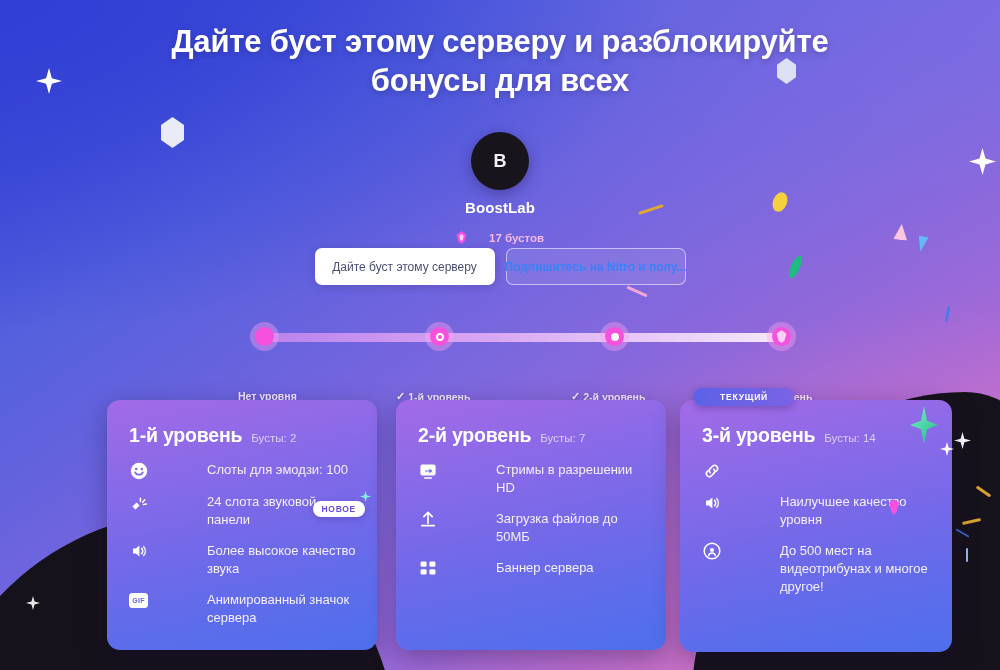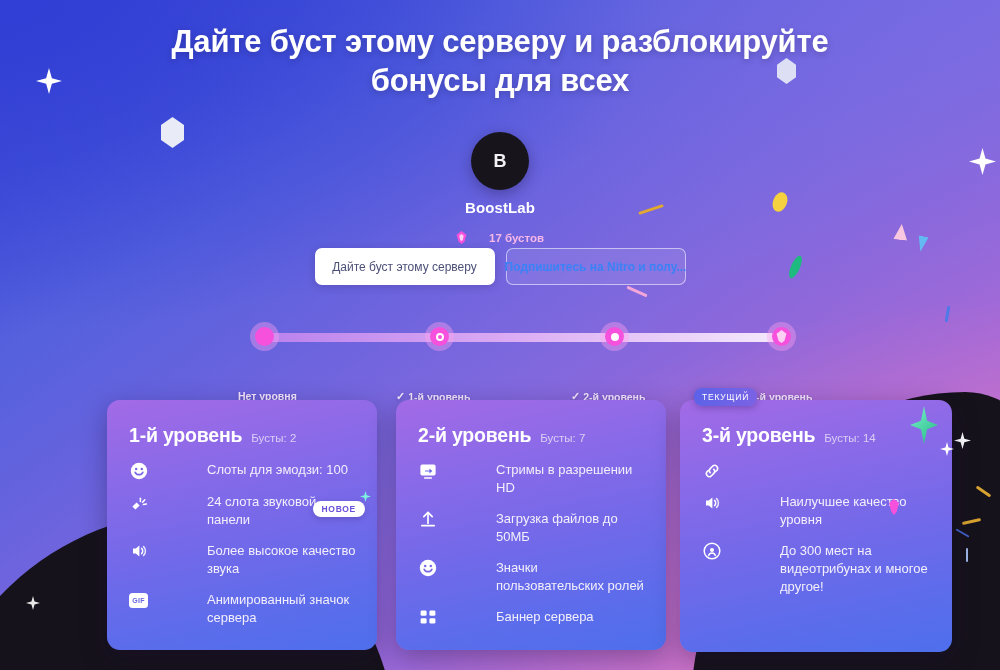--- a/index.html
+++ b/index.html
@@ -198,22 +198,22 @@
   .badge-new {
     position:absolute; right:-8px; top:8px;
     background:#fff; color:#6a4fd8;
     font-size:8.5px; font-weight:bold; letter-spacing:.7px;
     padding:3px 9px; border-radius:9px;
     box-shadow:0 2px 6px rgba(40,20,80,.22);
   }
   .badge-current {
     position:absolute; left:14px; top:-12px;
     background:linear-gradient(100deg,#5b62e8,#7b63e4);
-    color:#fff; font-size:8.5px; font-weight:normal; letter-spacing:.8px;
-    padding:4px 8px; border-radius:8px;
+    color:#fff; font-size:8.5px; font-weight:bold; letter-spacing:.8px;
+    padding:4px 26px; border-radius:8px;
     box-shadow:0 2px 7px rgba(30,20,80,.3);
     z-index:5;
   }
   .gif-box {
     width:19px; height:15px; border-radius:3.5px;
     background:#fff; color:#6a64e0;
     font-size:7px; font-weight:bold; letter-spacing:.2px;
     display:flex; align-items:center; justify-content:center;
   }
   .gem-pink { position:absolute; width:12px; height:16px; }
@@ -386,31 +386,20 @@
         <span class="perk-ic">
           <svg width="18" height="18" viewBox="0 0 18 18" stroke="#fff" stroke-width="1.7" fill="none" stroke-linecap="round" stroke-linejoin="round">
               <path d="M9 13.2V2.6"></path>
               <path d="M4.8 6.6 9 2.4l4.2 4.2"></path>
               <path d="M2.8 15.6h12.4"></path>
             </svg>
         </span>
         <span class="perk-txt">Загрузка файлов до 50МБ</span>
       </div>
 
-      <div class="perk">
-        <span class="perk-ic">
-          <svg width="18" height="18" viewBox="0 0 18 18">
-              <circle cx="9" cy="9" r="8.2" fill="#fff"></circle>
-              <circle cx="6.2" cy="7" r="1.25" fill="#7a6ae8"></circle>
-              <circle cx="11.8" cy="7" r="1.25" fill="#7a6ae8"></circle>
-              <path d="M5.2 10.3a4.2 4.2 0 0 0 7.6 0" stroke="#7a6ae8" stroke-width="1.7" fill="none" stroke-linecap="round"></path>
-            </svg>
-        </span>
-        <span class="perk-txt">Значки пользовательских ролей</span>
-      </div>
 
       <div class="perk">
         <span class="perk-ic">
           <svg width="18" height="18" viewBox="0 0 18 18">
               <rect x="1.6" y="2.4" width="6" height="5.4" rx="1.4" fill="#fff"></rect>
               <rect x="10.4" y="2.4" width="6" height="5.4" rx="1.4" fill="#fff"></rect>
               <rect x="1.6" y="10.2" width="6" height="5.4" rx="1.4" fill="#fff"></rect>
               <rect x="10.4" y="10.2" width="6" height="5.4" rx="1.4" fill="#fff"></rect>
             </svg>
         </span>
@@ -455,18 +444,18 @@
 
 
       <div class="perk">
         <span class="perk-ic">
           <svg width="18" height="18" viewBox="0 0 18 18" stroke="#fff" stroke-width="1.5" fill="none">
               <circle cx="9" cy="9" r="7.8"></circle>
               <circle cx="9" cy="8" r="2" fill="#fff" stroke="none"></circle>
               <path d="M5.6 13.4a3.6 3.6 0 0 1 6.8 0" stroke-linecap="round"></path>
             </svg>
         </span>
-        <span class="perk-txt">До 300 мест на видеотрибунах и многое другое!</span>
+        <span class="perk-txt">До 500 мест на видеотрибунах и многое другое!</span>
       </div>
     </div>
 
   </div>
 </div>
 
 </body></html>

